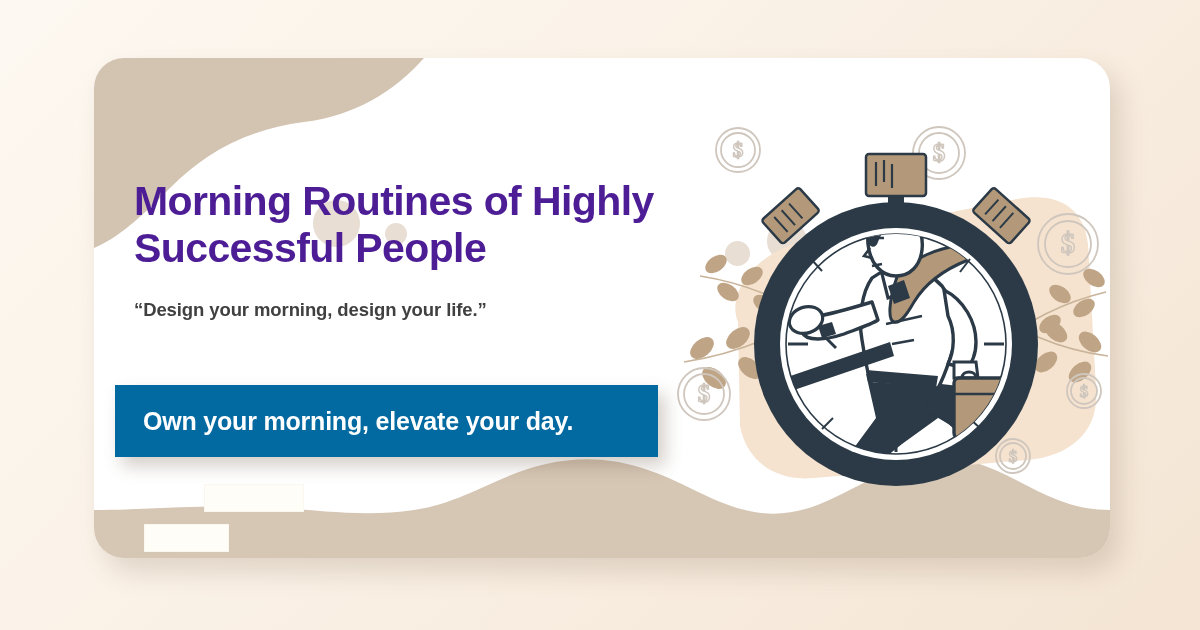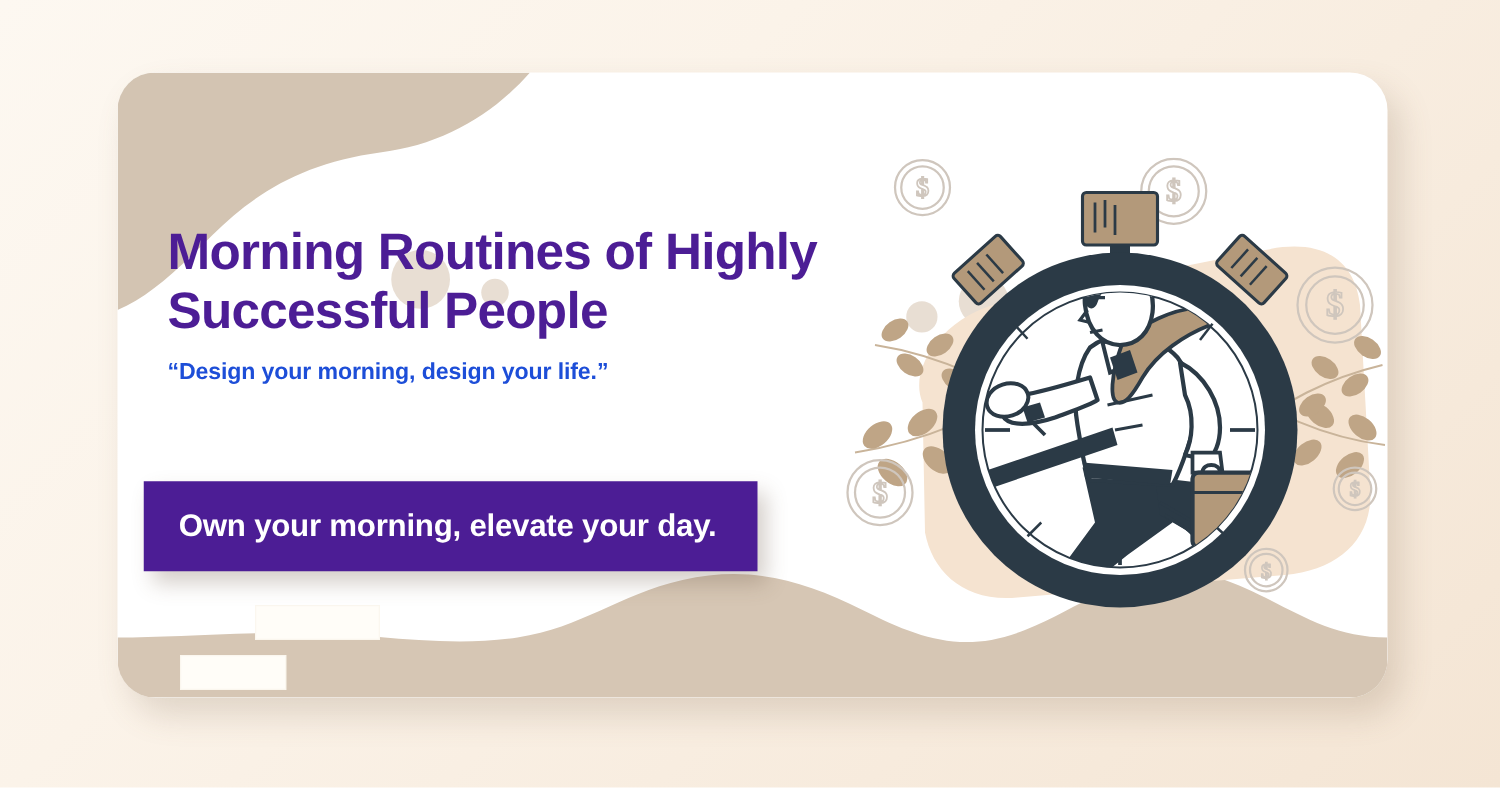--- a/index.html
+++ b/index.html
@@ -36,33 +36,33 @@
   }
   .headline{
     font-size:41px;
     line-height:1.14;
     font-weight:bold;
     color:#4c1d95;
     letter-spacing:-0.6px;
     max-width:540px;
   }
   .subhead{
-    margin-top:15px;
+    margin-top:28px;
     font-size:18.5px;
     font-weight:bold;
-    color:#1d4ed8;
+    color:#404040;
     letter-spacing:-0.1px;
   }
 
   
   .banner{
     position:absolute;
     left:21px; top:327px;
-    width:491px; height:72px;
-    background:#4c1d95;
+    width:543px; height:72px;
+    background:#0369a1;
     display:flex; align-items:center;
     padding-left:28px;
     z-index:7;
     box-shadow: 7px 9px 16px rgba(100,80,60,0.28);
   }
   .banner-text{
     color:#ffffff;
     font-size:25px;
     font-weight:bold;
     letter-spacing:-0.2px;

